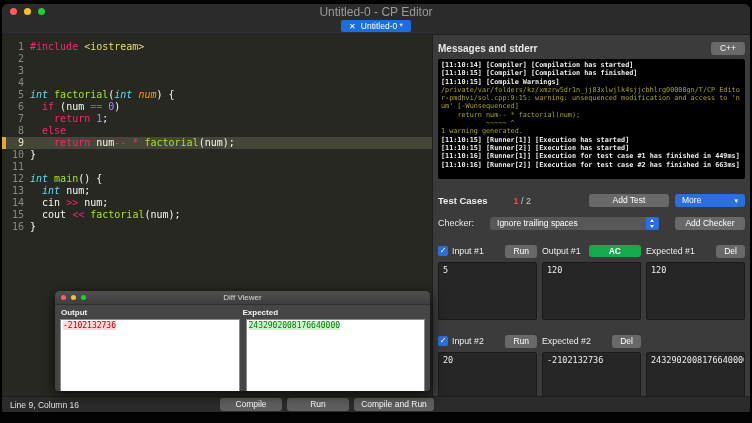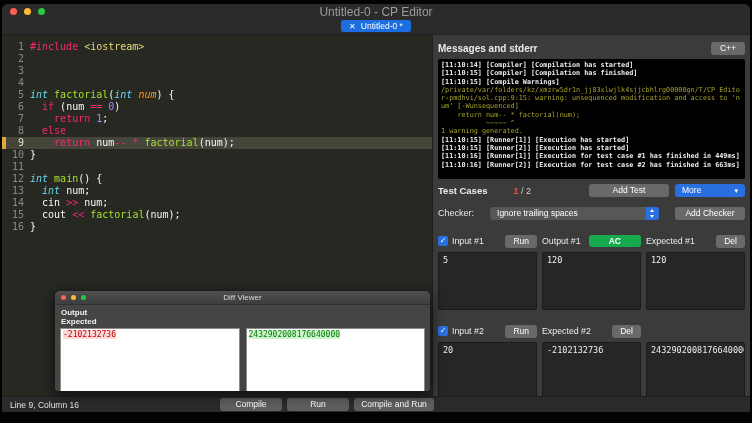--- a/index.html
+++ b/index.html
@@ -31,21 +31,21 @@
   
   .panel{flex:1;background:#3b3b3b;border-left:1px solid #1f1f1f;padding:6px 5px 0 5px;box-sizing:border-box;}
   .msg-header{display:flex;align-items:center;justify-content:space-between;height:14px;}
   .msg-title{font-size:10px;color:#e9e9e9;font-weight:bold;}
   .btn{background:#696969;border:none;color:#fff;font-size:8.5px;border-radius:3px;padding:1px 9px;font-family:"Liberation Sans",sans-serif;height:13px;line-height:11px;box-sizing:border-box;cursor:default;}
   .console{background:#000;border-radius:2px;margin-top:4px;height:120px;padding:2px 3px;font-family:"DejaVu Sans Mono",monospace;font-size:6.8px;line-height:8.3px;overflow:hidden;color:#e9e9e9;box-sizing:border-box;}
   .console div{white-space:pre-wrap;word-break:break-all;}
   .console .log{color:#ececec;font-weight:bold;}
   .console .warn{color:#a8a32c;font-weight:normal;}
 
-  .tests-header{display:flex;align-items:center;margin-top:4px;height:15px;}
+  .tests-header{display:flex;align-items:center;margin-top:14px;height:15px;}
   .tests-title{font-size:9.5px;color:#ededed;font-weight:bold;}
   .verdict-count{margin-left:26px;font-size:9px;color:#cfcfcf;}
   .verdict-count .fail{color:#e0524a;font-weight:bold;}
   .spacer{flex:1;}
   .btn.add-test{width:80px;margin-right:6px;padding:1px 0;text-align:center;}
   .btn.more{background:#2a6fdf;width:70px;display:flex;align-items:center;justify-content:space-between;padding:1px 7px;}
   .more-arrow{font-size:7px;}
 
   .checker-row{display:flex;align-items:center;margin-top:8px;height:14px;gap:16px;}
   .checker-label{font-size:9px;color:#e9e9e9;}
@@ -72,21 +72,21 @@
   .action-buttons{position:absolute;left:218px;top:1px;display:flex;gap:5px;}
   .btn.action{width:62px;padding:1px 0;text-align:center;background:#5f5f5f;}
   .btn.action.wide{width:80px;}
 
   
   .diff{position:absolute;left:53px;top:287px;width:375px;height:100px;border-radius:5px 5px 3px 3px;background:#454545;box-shadow:0 3px 14px rgba(0,0,0,.75);overflow:hidden;z-index:5;}
   .diff-titlebar{height:13px;background:linear-gradient(#4f4f4f,#3e3e3e);position:relative;display:flex;align-items:center;justify-content:center;border-bottom:1px solid #303030;}
   .diff-lights{position:absolute;left:6px;top:4px;display:flex;gap:5px;}
   .diff-lights .light{width:5px;height:5px;}
   .diff-title{font-size:8px;color:#d8d8d8;}
-  .diff-labels{display:flex;font-size:8px;color:#f2f2f2;padding:3px 6px 2px;font-weight:bold;flex-direction:column;}
+  .diff-labels{display:flex;font-size:8px;color:#f2f2f2;padding:3px 6px 2px;font-weight:bold;}
   .diff-labels .dl{width:184px;}
   .diff-panes{display:flex;gap:6px;padding:0 5px;}
   .diff-pane{flex:1;background:#fff;border:1px solid #8a8a8a;height:71px;font-family:"DejaVu Sans Mono",monospace;font-size:8px;line-height:10px;padding:1px 2px;overflow:hidden;}
   .removed{background:#ffd9d9;color:#c00000;}
   .added{background:#c9f5c9;color:#0b7a0b;}
 </style>
 </head>
 <body>
 
 <div class="desktop">

